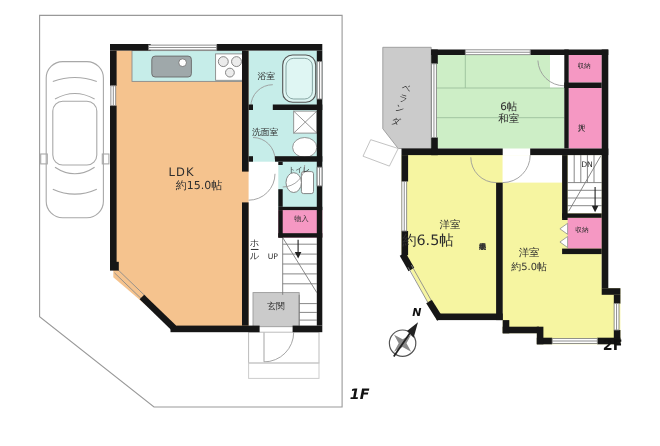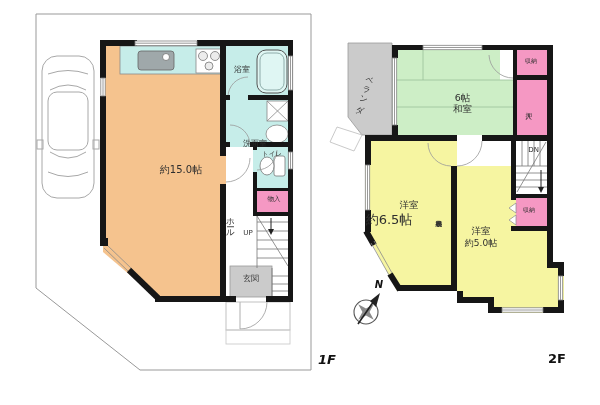--- a/index.html
+++ b/index.html
@@ -227,38 +227,39 @@
   </g>
 
   <g transform="translate(366,312)">
     <circle r="12" fill="#fff" stroke="#555" stroke-width="1.1"></circle>
     <polygon points="0,-11 2.5,-2.5 11,0 2.5,2.5 0,11 -2.5,2.5 -11,0 -2.5,-2.5" fill="#8a8a8a" transform="rotate(45)"></polygon>
     <line x1="-8" y1="12" x2="10" y2="-14" stroke="#222" stroke-width="1.6"></line>
     <polygon points="14,-19 4,-11 10,-5" fill="#222"></polygon>
   </g>
 </svg>
 
+<div class="lbl" style="left:120px;top:152px;width:90px;font-size:10.5px;letter-spacing:1px;">LDK</div>
 <div class="lbl" style="left:136px;top:165px;width:90px;font-size:10px;">約15.0帖</div>
 <div class="lbl" style="left:222px;top:66px;width:40px;font-size:8px;text-align:center;">浴室</div>
-<div class="lbl" style="left:230px;top:117px;width:50px;font-size:8px;margin-top:23px;">洗面室</div>
+<div class="lbl" style="left:216px;top:117px;width:50px;font-size:8px;">洗面室</div>
 <div class="lbl" style="left:254px;top:151px;width:36px;font-size:6.5px;">トイレ</div>
 <div class="lbl" style="left:256px;top:196px;width:36px;font-size:6.5px;">物入</div>
 <div class="lbl vert" style="left:226px;top:197px;height:52px;font-size:8.5px;">ホール</div>
 <div class="lbl" style="left:236px;top:230px;width:24px;font-size:7px;">UP</div>
 <div class="lbl" style="left:231px;top:275px;width:40px;font-size:8px;">玄関</div>
 <div class="lbl bold" style="left:310px;top:353px;width:34px;font-size:13px;font-style:italic;">1F</div>
 
 <div class="lbl vert" style="left:361px;top:58px;height:64px;font-size:8px;transform:rotate(18deg);">ベランダ</div>
 <div class="lbl" style="left:425px;top:80px;width:75px;font-size:9.5px;margin-top:24px;">和室</div>
 <div class="lbl" style="left:425px;top:93px;width:75px;font-size:9.5px;">6帖</div>
 <div class="lbl" style="left:515px;top:58px;width:32px;font-size:6px;">収納</div>
 <div class="lbl vert" style="left:525px;top:93px;height:30px;font-size:6.5px;">押入</div>
 <div class="lbl" style="left:517px;top:147px;width:22px;font-size:7px;text-align:right;">DN</div>
 <div class="lbl" style="left:372px;top:200px;width:74px;font-size:9.5px;">洋室</div>
 <div class="lbl" style="left:352px;top:213px;width:74px;font-size:13px;">約6.5帖</div>
 <div class="lbl vert" style="left:435px;top:176px;height:78px;font-size:6.5px;letter-spacing:0;">小屋裏収納</div>
 <div class="lbl" style="left:445px;top:226px;width:72px;font-size:9.5px;">洋室</div>
 <div class="lbl" style="left:445px;top:239px;width:72px;font-size:9px;">約5.0帖</div>
 <div class="lbl" style="left:513px;top:207px;width:32px;font-size:6px;">収納</div>
-<div class="lbl bold" style="left:540px;top:308px;width:34px;font-size:13px;margin-top:44px;">2F</div>
+<div class="lbl bold" style="left:540px;top:308px;width:34px;font-size:13px;">2F</div>
 
 <div class="lbl bold" style="left:371px;top:280px;width:16px;font-size:10px;font-style:italic;">N</div>
 </div>
 
 </body></html>

